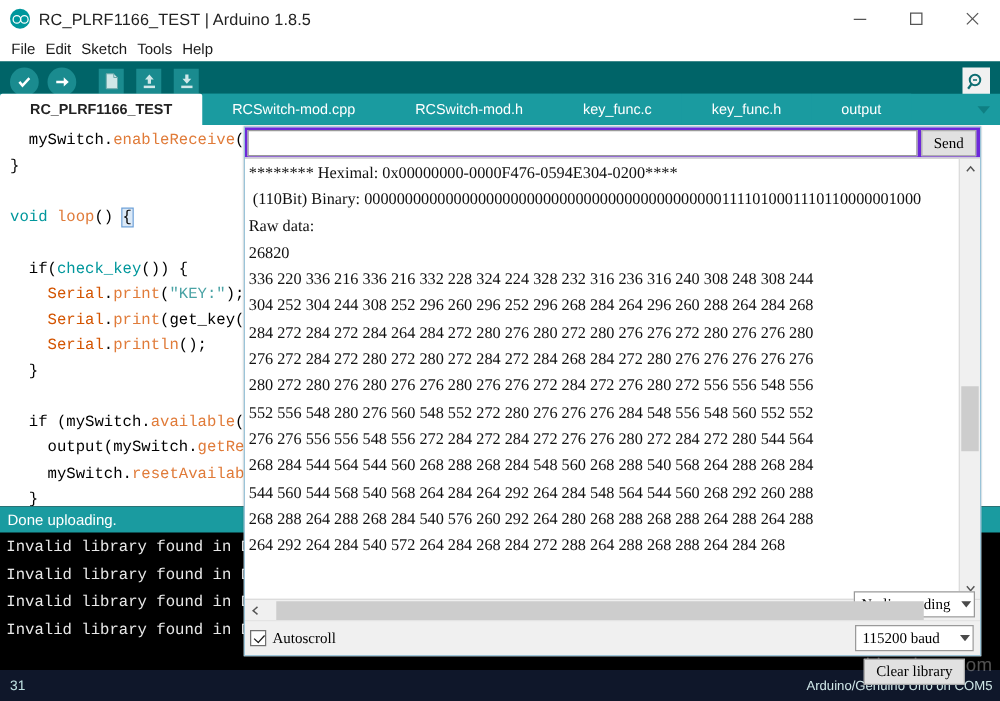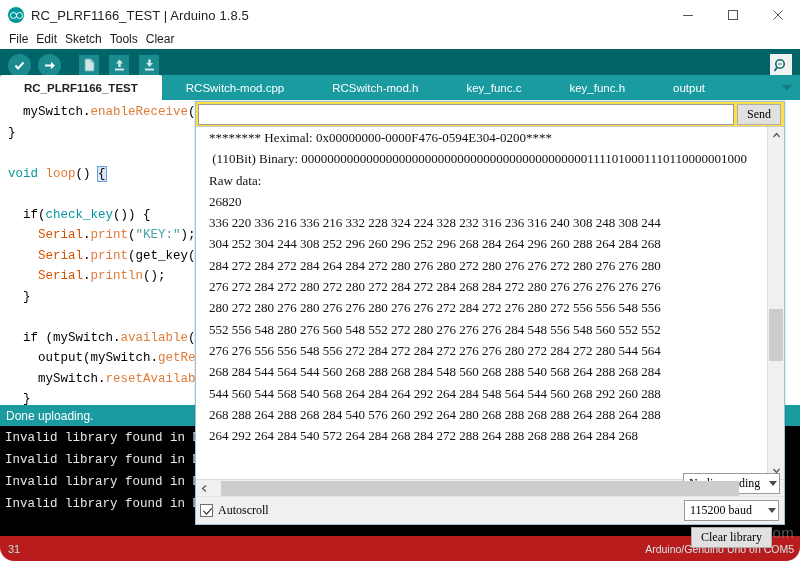--- a/index.html
+++ b/index.html
@@ -7,21 +7,20 @@
     width: 800px; height: 561px;
     overflow: hidden;
     font-family: "Liberation Sans", sans-serif;
     background: #ffffff;
   }
   #app {
     position: relative;
     width: 800px; height: 561px;
     background: #ffffff;
     overflow: hidden;
-    border-radius: 14px;
   }
 
   
   .titlebar {
     position: absolute; left: 0; top: 0; width: 800px; height: 30px;
     background: #ffffff;
     display: flex; align-items: center;
   }
   .ard-logo {
     width: 16px; height: 16px; border-radius: 50%;
@@ -151,21 +150,21 @@
   .console-body {
     font-family: "Liberation Mono", monospace;
     font-size: 12.5px; line-height: 22px;
     color: #e8e8e8; padding-left: 5px; padding-top: 1px;
     white-space: pre;
   }
 
   
   .statusbar {
     position: absolute; left: 0; top: 536px; width: 800px; height: 25px;
-    background: #b91c1c;
+    background: #0f172a;
     display: flex; align-items: center;
   }
   .status-line {
     font-size: 11px; color: #bfe0e1; padding-left: 8px;
   }
   .status-board {
     margin-left: auto; margin-right: 6px;
     font-size: 10.5px; color: #cfe6e7; white-space: nowrap;
   }
 
@@ -196,21 +195,21 @@
   .sm-logo::after  { right: 1.5px; }
   .sm-title-text { font-size: 13px; color: #222; }
   .sm-winbtns { margin-left: auto; display: flex; }
   .sm-winbtn {
     width: 45px; height: 32px;
     display: flex; align-items: center; justify-content: center;
     color: #444;
   }
 
   .sm-sendrow {
-    height: 24px; background: #fde047;
+    height: 24px; background: #6d28d9;
     display: flex; align-items: center;
     padding: 0 3px 0 2px; gap: 3px;
     flex: 0 0 auto;
   }
   .sm-input {
     flex: 1 1 auto; height: 21px;
     background: #ffffff; border: 1px solid #9a9a9a;
     font-size: 12px; padding: 0 3px;
     font-family: "Liberation Sans", sans-serif;
     color: #000;
@@ -225,21 +224,21 @@
 
   .sm-output-wrap {
     flex: 1 1 auto; display: flex; min-height: 0;
     background: #ffffff;
     border-top: 1px solid #c8c8c8;
   }
   .sm-output {
     flex: 1 1 auto; overflow: hidden;
     font-family: "Liberation Serif", serif;
     font-size: 13px; line-height: 21.3px;
-    color: #111; padding-left: 13px;
+    color: #111; padding-left: 3px;
     white-space: pre;
   }
   .sm-vscroll {
     width: 17px; background: #f0f0f0;
     border-left: 1px solid #dcdcdc;
     display: flex; flex-direction: column;
     flex: 0 0 auto;
   }
   .sc-btn {
     height: 17px; display: flex; align-items: center; justify-content: center;
@@ -349,21 +348,21 @@
           </svg>
       </div>
     </div>
   </div>
 
   <div class="menubar">
     <div class="menu-item">File</div>
     <div class="menu-item">Edit</div>
     <div class="menu-item">Sketch</div>
     <div class="menu-item">Tools</div>
-    <div class="menu-item">Clear</div>
+    <div class="menu-item">Help</div>
   </div>
 
   <div class="toolbar">
     <div class="tb-btn">
       <div class="tb-circle">
         <svg width="13" height="13" viewBox="0 0 13 13">
             <polyline points="2.5,6.5 5,9.5 10.5,3.5" fill="none" stroke="#ffffff" stroke-width="2"></polyline>
           </svg>
       </div>
     </div>

